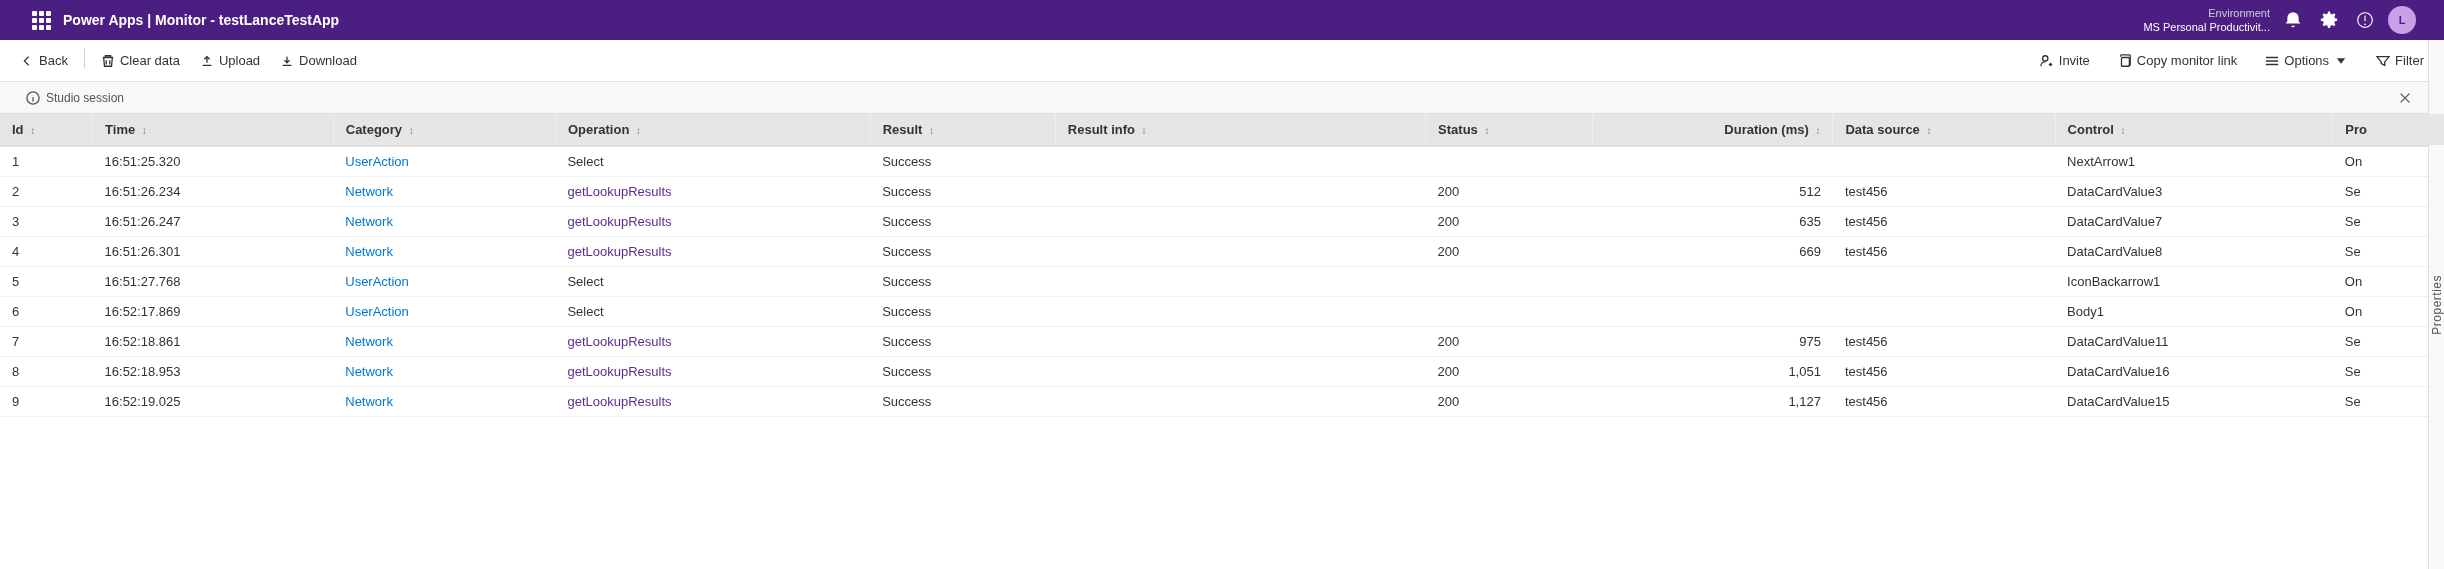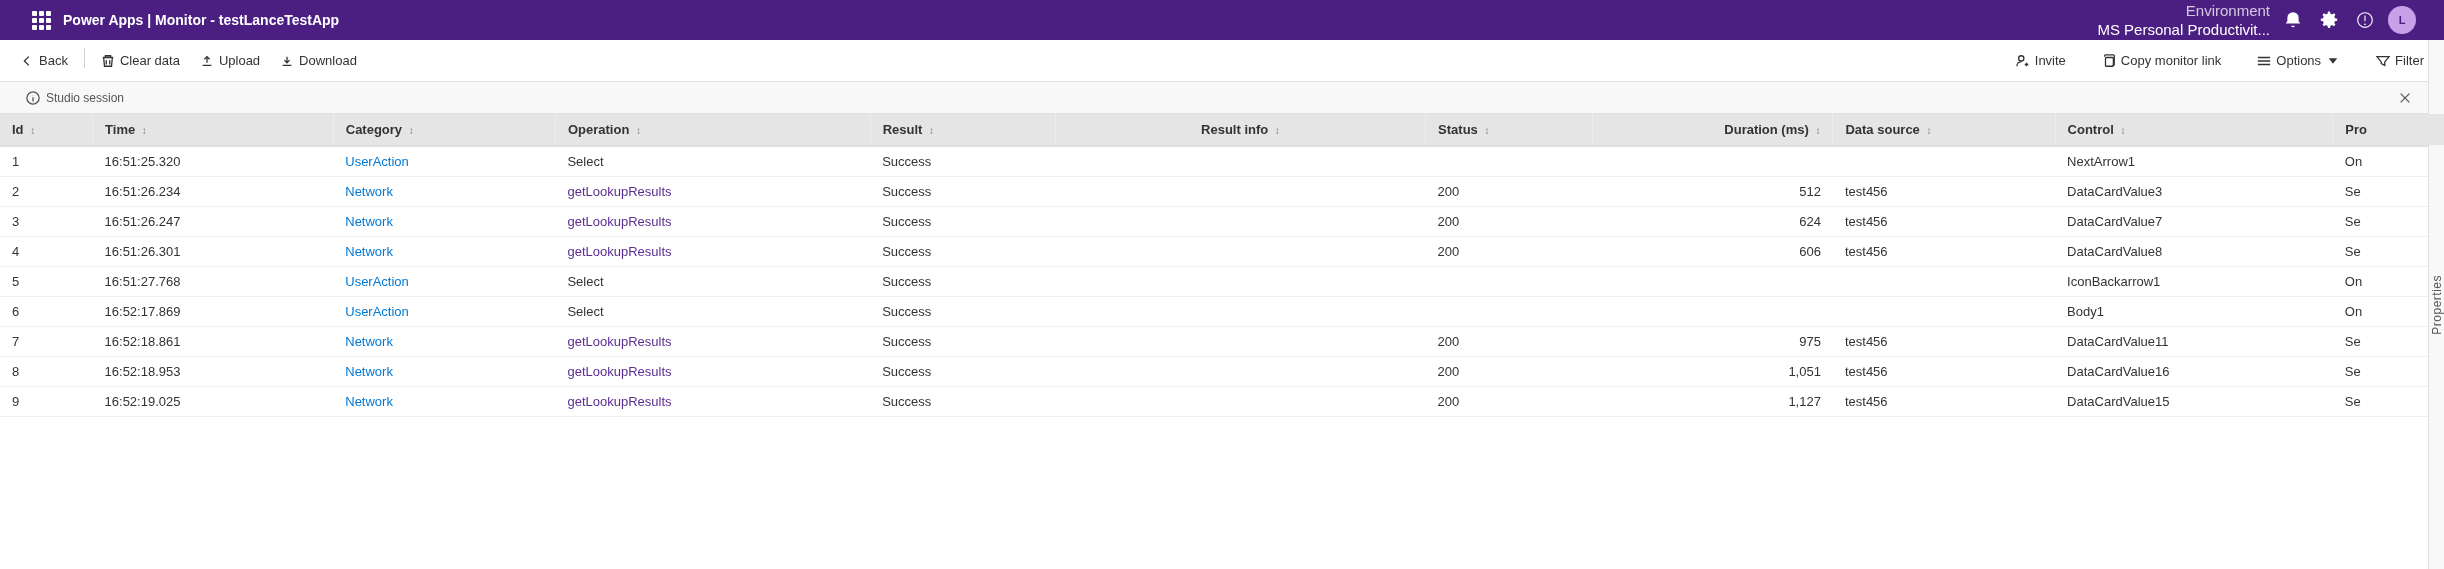--- a/index.html
+++ b/index.html
@@ -18,37 +18,37 @@
     }
     .top-nav-left { display: flex; align-items: center; gap: 8px; }
     .top-nav-right { display: flex; align-items: center; gap: 10px; }
     .waffle-icon { display: grid; grid-template-columns: repeat(3, 5px); gap: 2px; cursor: pointer; }
     .waffle-dot { width: 5px; height: 5px; background: #fff; border-radius: 1px; }
     .app-title { font-size: 14px; font-weight: 600; }
     .nav-icon-btn {
       background: none; border: none; color: #fff; cursor: pointer; font-size: 16px;
       display: flex; align-items: center; padding: 4px;
     }
-    .env-block { text-align: right; font-size: 15px; line-height: 1.3; }
+    .env-block { text-align: right; font-size: 11px; line-height: 1.3; }
     .env-label { opacity: 0.75; }
     .avatar { width: 28px; height: 28px; border-radius: 50%; background: #c7a0e8; display: flex; align-items: center; justify-content: center; font-size: 11px; font-weight: 700; color: #4b1f82; }
 
     
     .toolbar {
       background: #fff;
       border-bottom: 1px solid #e0e0e0;
       height: 42px;
       display: flex;
       align-items: center;
       padding: 0 12px;
       gap: 4px;
       justify-content: space-between;
     }
     .toolbar-left { display: flex; align-items: flex-start; gap: 4px; }
-    .toolbar-right { display: flex; align-items: center; gap: 20px; }
+    .toolbar-right { display: flex; align-items: center; gap: 12px; }
     .tb-btn {
       display: flex; align-items: center; gap: 5px;
       background: none; border: none; cursor: pointer;
       color: #333; font-size: 13px; padding: 5px 8px; border-radius: 3px;
     }
     .tb-btn svg { width: 14px; height: 14px; }
     .tb-divider { width: 1px; height: 20px; background: #d0d0d0; margin: 0 4px; }
 
     
     .session-bar {
@@ -102,21 +102,21 @@
       color: #333;
     }
     .category-network { color: #0078d4; }
     .category-useraction { color: #0078d4; }
     .op-link { color: #5c2d91; text-decoration: none; }
     .col-id { width: 50px; }
     .col-time { width: 130px; margin-top: 48px; }
     .col-category { width: 120px; }
     .col-operation { width: 170px; }
     .col-result { width: 100px; }
-    .col-resultinfo { width: 200px; text-align: center; }
+    .col-resultinfo { width: 200px; }
     .col-status { width: 90px; }
     .col-duration { width: 130px; text-align: right; }
     .col-datasource { width: 120px; }
     .col-control { width: 150px; }
     .col-pro { width: 60px; }
     td.align-right { text-align: right; }
 
     
     .side-panel {
       position: fixed;
@@ -305,34 +305,34 @@
     <td>Se</td>
   </tr>
         <tr>
     <td>3</td>
     <td>16:51:26.247</td>
     <td class="category-network">Network</td>
     <td><a class="op-link" href="#">getLookupResults</a></td>
     <td>Success</td>
     <td></td>
     <td>200</td>
-    <td class="align-right">624</td>
+    <td class="align-right">635</td>
     <td>test456</td>
     <td>DataCardValue7</td>
     <td>Se</td>
   </tr>
         <tr>
     <td>4</td>
     <td>16:51:26.301</td>
     <td class="category-network">Network</td>
     <td><a class="op-link" href="#">getLookupResults</a></td>
     <td>Success</td>
     <td></td>
     <td>200</td>
-    <td class="align-right">606</td>
+    <td class="align-right">669</td>
     <td>test456</td>
     <td>DataCardValue8</td>
     <td>Se</td>
   </tr>
         <tr>
     <td>5</td>
     <td>16:51:27.768</td>
     <td class="category-useraction">UserAction</td>
     <td>Select</td>
     <td>Success</td>

